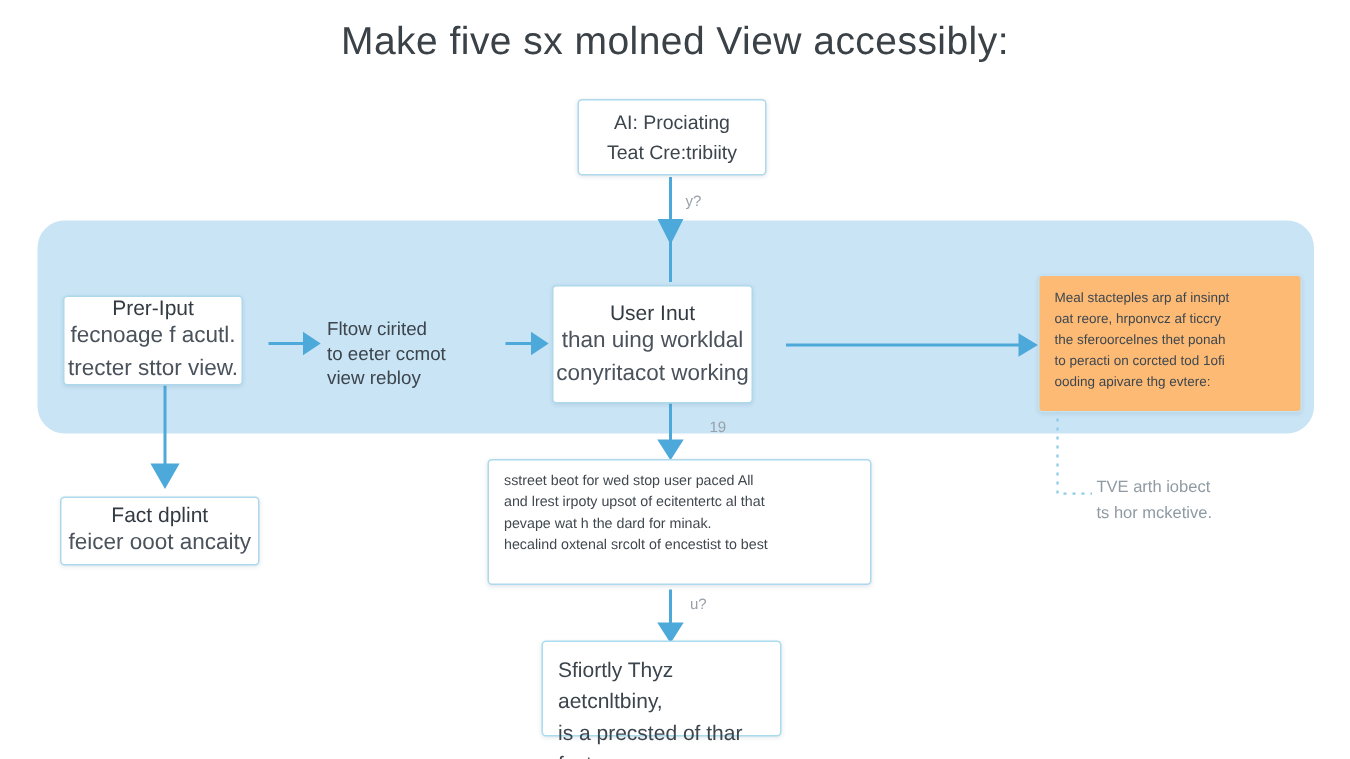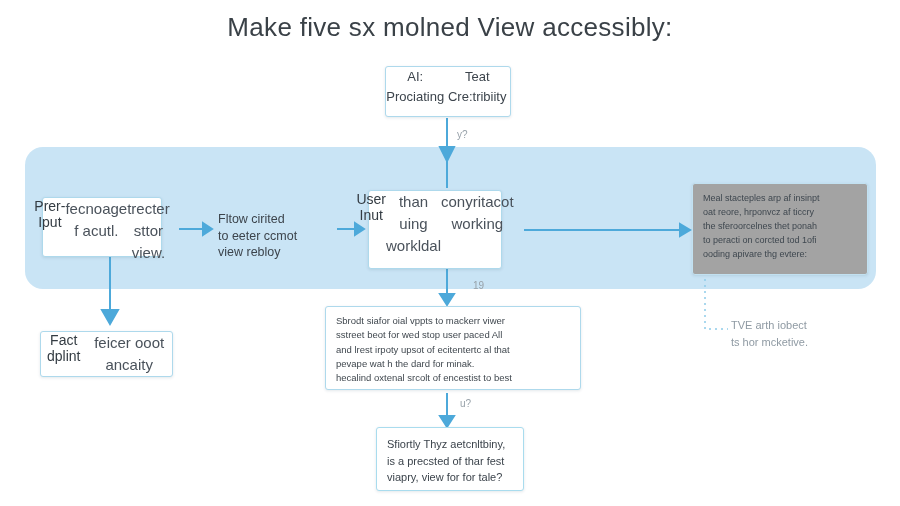--- a/index.html
+++ b/index.html
@@ -18,30 +18,30 @@
   }
   svg.overlay { position:absolute; left:0; top:0; z-index:2; }
   .box {
     position:absolute; z-index:3; background:#ffffff;
     border:1px solid #aed9ec; border-radius:3px;
     box-shadow:0 1px 3px rgba(60,90,110,.14);
     color:#3a424a;
   }
   .box .bt { font-size:14px; font-weight:500; color:#333b42; }
   .box .ln { font-size:15px; color:#4a525b; line-height:1.45; }
-  .centered { text-align:center; display:flex; flex-direction:row; justify-content:center; }
+  .centered { text-align:center; display:flex; flex-direction:column; justify-content:center; }
 
   #top-box    { left:385px; top:66px;  width:126px; height:51px; font-size:13px; line-height:1.5; color:#3c444c; font-weight:500; }
   #left-box   { left:42px;  top:197px; width:120px; height:60px; }
   #center-box { left:368px; top:190px; width:134px; height:79px; }
-  #right-box  { left:692px; top:183px; width:176px; height:92px; background:#a3a3a3; border-color:#c2e1f1;
+  #right-box  { left:692px; top:183px; width:176px; height:92px; background:#fdba74; border-color:#c2e1f1;
                 padding:8px 10px; font-size:9px; line-height:1.55; color:#3e474f; }
   #fact-box   { left:40px;  top:331px; width:133px; height:46px; }
   #detail-box { left:325px; top:306px; width:256px; height:84px; padding:7px 10px; font-size:9.5px; line-height:1.5; color:#40484f; }
-  #bottom-box { left:376px; top:427px; width:148px; height:64px; padding:8px 10px; font-size:11px; line-height:1.5;
+  #bottom-box { left:361px; top:427px; width:160px; height:64px; padding:8px 10px; font-size:14px; line-height:1.5;
                 color:#3c444c; border-color:#a9dcee; }
 
   .flow-note {
     position:absolute; left:218px; top:211px; z-index:3;
     font-size:12.5px; line-height:1.32; color:#3c444c;
   }
   .arrow-label {
     position:absolute; z-index:4; font-size:10px; color:#97a1a9;
   }
   #lbl-top { left:457px; top:129px; }
@@ -109,21 +109,20 @@
   <div>to peracti on corcted tod 1ofi</div>
   <div>ooding apivare thg evtere:</div>
 </div>
 
 <div class="box centered" id="fact-box">
   <div class="bt">Fact dplint</div>
   <div class="ln">feicer ooot ancaity</div>
 </div>
 
 <div class="box" id="detail-box">
-  <div>Sbrodt siafor oial vppts to mackerr viwer</div>
   <div>sstreet beot for wed stop user paced All</div>
   <div>and lrest irpoty upsot of ecitentertc al that</div>
   <div>pevape wat h the dard for minak.</div>
   <div>hecalind oxtenal srcolt of encestist to best</div>
 </div>
 
 <div class="box" id="bottom-box">
   <div>Sfiortly Thyz aetcnltbiny,</div>
   <div>is a precsted of thar fest</div>
   <div>viapry, view for for tale?</div>

